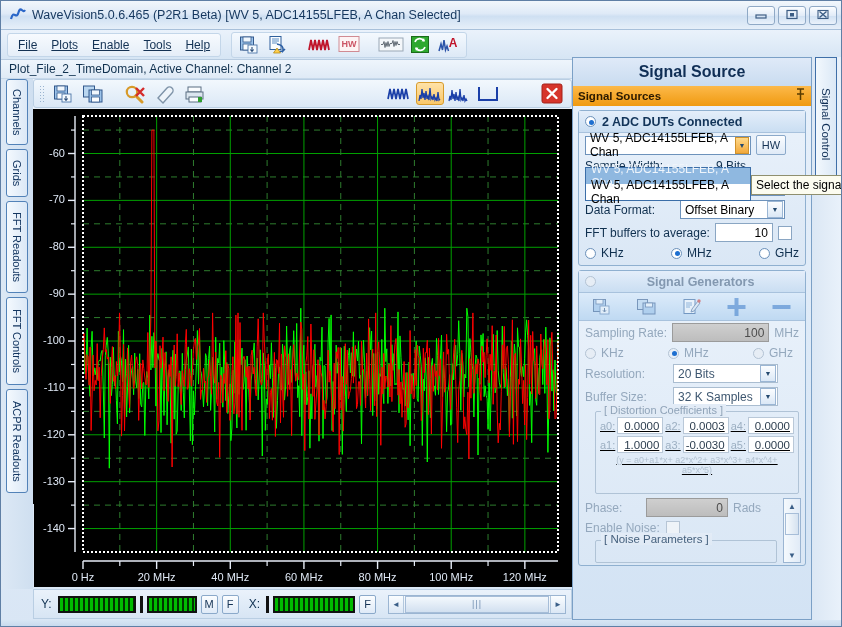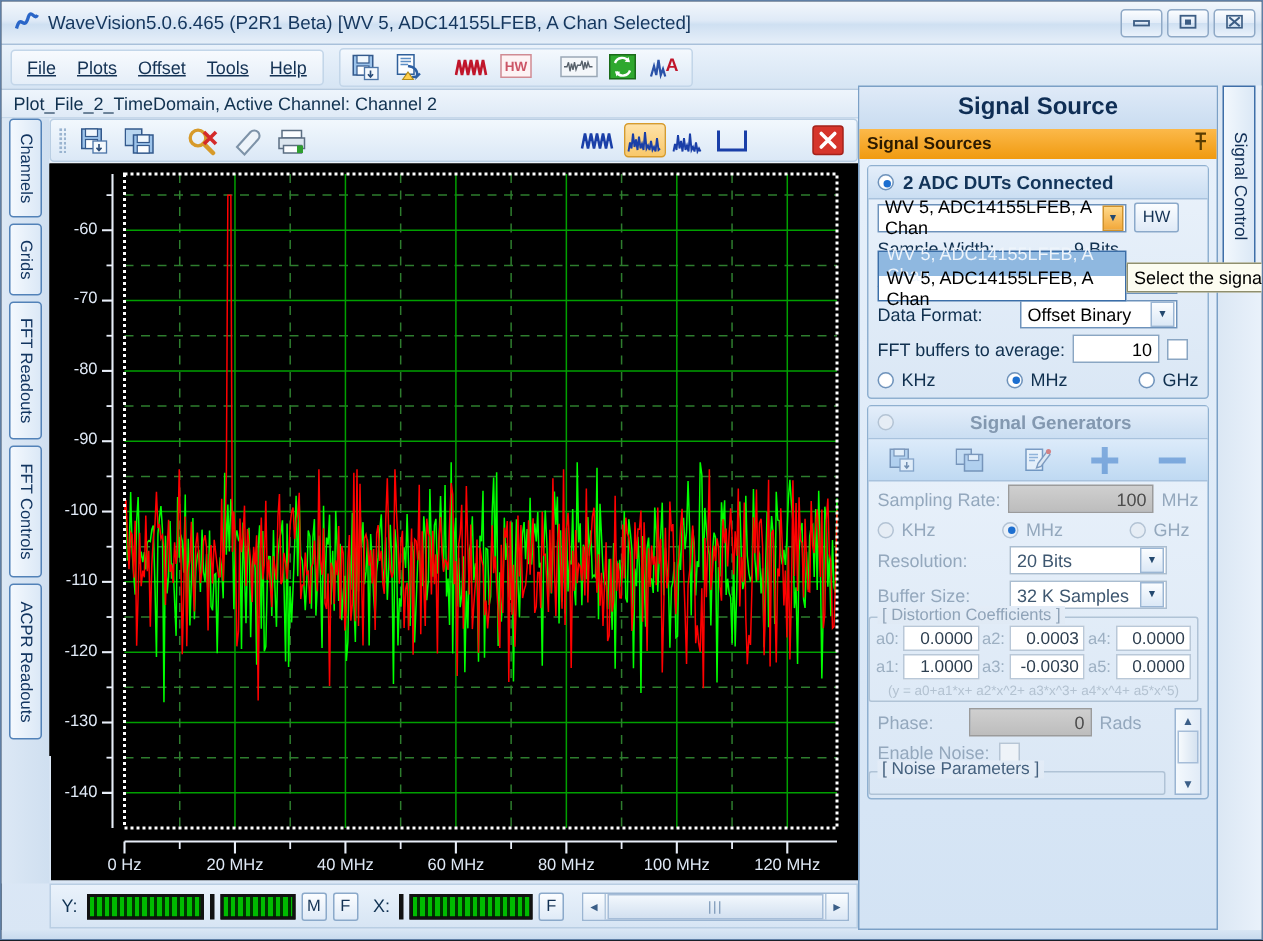--- a/index.html
+++ b/index.html
@@ -169,22 +169,22 @@
      justify-content:flex-end; }
   .numbox.grey { background:linear-gradient(180deg,#cfcfcf,#bdbdbd); color:#4c4c4c; border-color:#9b9b9b;}
   .chk { width:14px;height:14px;border:1px solid #8aa6c3; background:#fff; }
   .chk.dim { border-color:#b6c5d5; background:#eef3f8; }
 
   #gen-toolbar { display:flex; align-items:center; justify-content:space-around;
      height:28px; background:linear-gradient(180deg,#dcebfa,#bfd9f2);
      border-bottom:1px solid #a8c2dd; }
   .gtb { width:26px;height:22px; display:flex;align-items:center;justify-content:center; opacity:.55;}
 
-  .fieldset { margin:3px 6px 2px 0; border:1px solid #b0c3d6; border-radius:2px;
-     padding:3px 4px 2px 4px; position:relative; }
+  .fieldset { margin:3px 6px 2px 16px; border:1px solid #b0c3d6; border-radius:2px;
+     padding:3px 4px 18px 4px; position:relative;text-decoration:underline; }
   .fslegend { position:absolute; top:-8px; left:5px; padding:0 3px;
      background:linear-gradient(180deg,#e3ecf7,#e0eaf5); font-size:11px; color:#8fa3b8; }
   .coefrow { display:flex; align-items:center; gap:2px; margin:2px 0; }
   .coeflbl { font-size:11px; color:#9cafc2; width:17px; }
   .coefbox { width:52px; height:17px; background:#fff; border:1px solid #b9c8d8;
      font-size:11.5px; color:#2e3f50; text-align:right; padding-right:3px;
      display:flex;align-items:center;justify-content:flex-end; }
   .formula { font-size:9px; color:#b3c2d1; text-align:center; margin-top:2px; }
 
   
@@ -244,21 +244,21 @@
             </svg>
         </span>
       </div>
     </div>
   </div>
 
   <div id="menubar">
     <div id="menu-items">
       <div class="menu-item"><u>File</u></div>
       <div class="menu-item"><u>Plots</u></div>
-      <div class="menu-item"><u>Offset</u></div>
+      <div class="menu-item"><u>Enable</u></div>
       <div class="menu-item"><u>Tools</u></div>
       <div class="menu-item"><u>Help</u></div>
     </div>
 
     <div id="tb-top">
       <div class="tbbtn">
         <svg width="20" height="20" viewBox="0 0 20 20">
           <rect x="1.5" y="2" width="13" height="13" fill="#9cc3ea" stroke="#33598c" stroke-width="1"></rect>
           <rect x="4" y="2" width="8" height="5" fill="#f0f7fd" stroke="#33598c" stroke-width=".8"></rect>
           <rect x="4" y="9" width="8" height="6" fill="#fbfdff" stroke="#33598c" stroke-width=".8"></rect>

